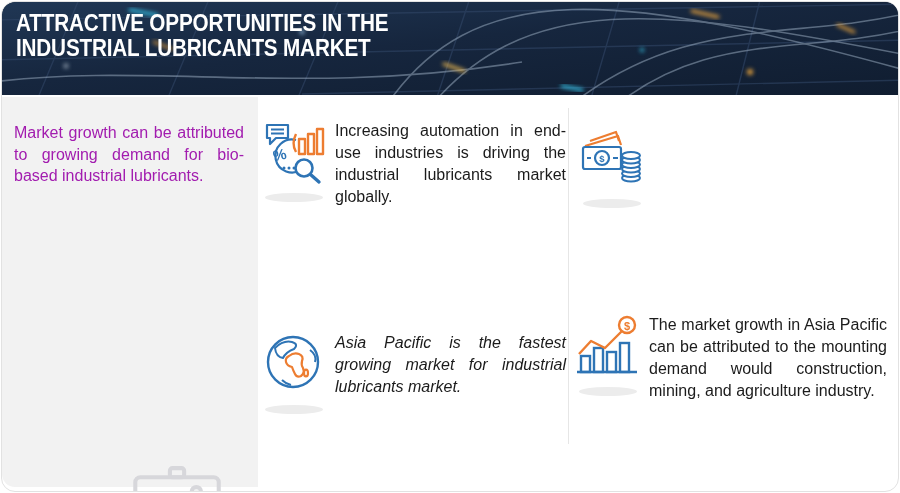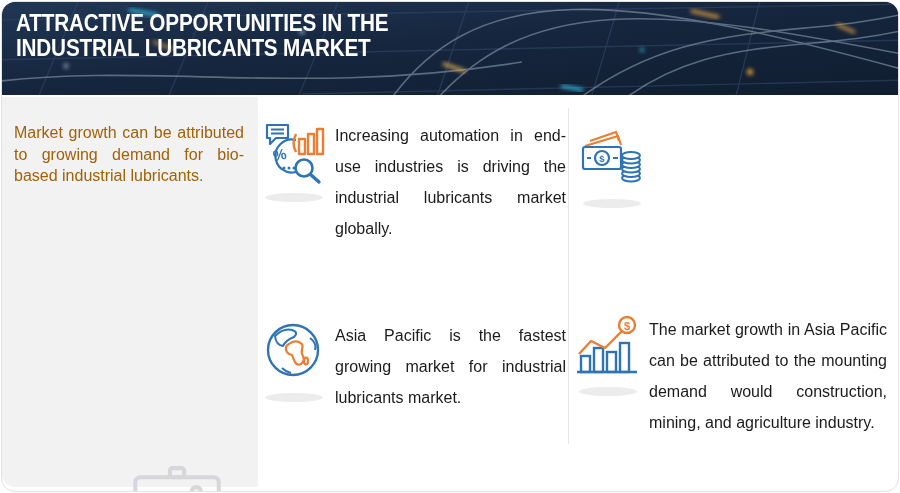--- a/index.html
+++ b/index.html
@@ -41,21 +41,21 @@
   .left-panel {
     position: absolute; left: 0; top: 95px;
     width: 256px; height: 390px;
     background: #f2f2f2;
     border-bottom-left-radius: 13px;
   }
   .left-desc {
     position: absolute; left: 12px; top: 25px;
     width: 230px;
     font-size: 16px; line-height: 21.5px;
-    color: #a16207;
+    color: #a21caf;
     text-align: justify;
   }
   .region-vertical {
     position: absolute; left: -12px; top: 392px;
     width: 124px; height: 64px;
     transform: rotate(-90deg);
     font-size: 28px; font-weight: 700;
     line-height: 30px;
     color: #111111;
     text-align: left;
@@ -70,27 +70,27 @@
   }
   .quad .icon-col { width: 64px; flex: 0 0 64px; position: relative; }
   .icon-shadow {
     width: 58px; height: 9px;
     background: #ececec;
     border-radius: 50%;
     margin: 3px auto 0 auto;
   }
   .quad .text {
     flex: 1;
-    font-size: 16px; line-height: 31px;
+    font-size: 16px; line-height: 22px;
     color: #1b1b1b;
     text-align: justify;
   }
   .q1 { left: 260px; top: 118px; width: 304px; }
   .q2 { left: 578px; top: 124px; width: 306px; }
-  .q3 { left: 260px; top: 318px; width: 304px; }
+  .q3 { left: 260px; top: 330px; width: 304px; font-style: italic; }
   .q4 { left: 574px; top: 312px; width: 311px; }
   .divider-v {
     position: absolute;
     left: 566px; top: 106px;
     width: 1px; height: 336px;
     background: #e6e6e6;
   }
 </style>
 </head>
 <body>

